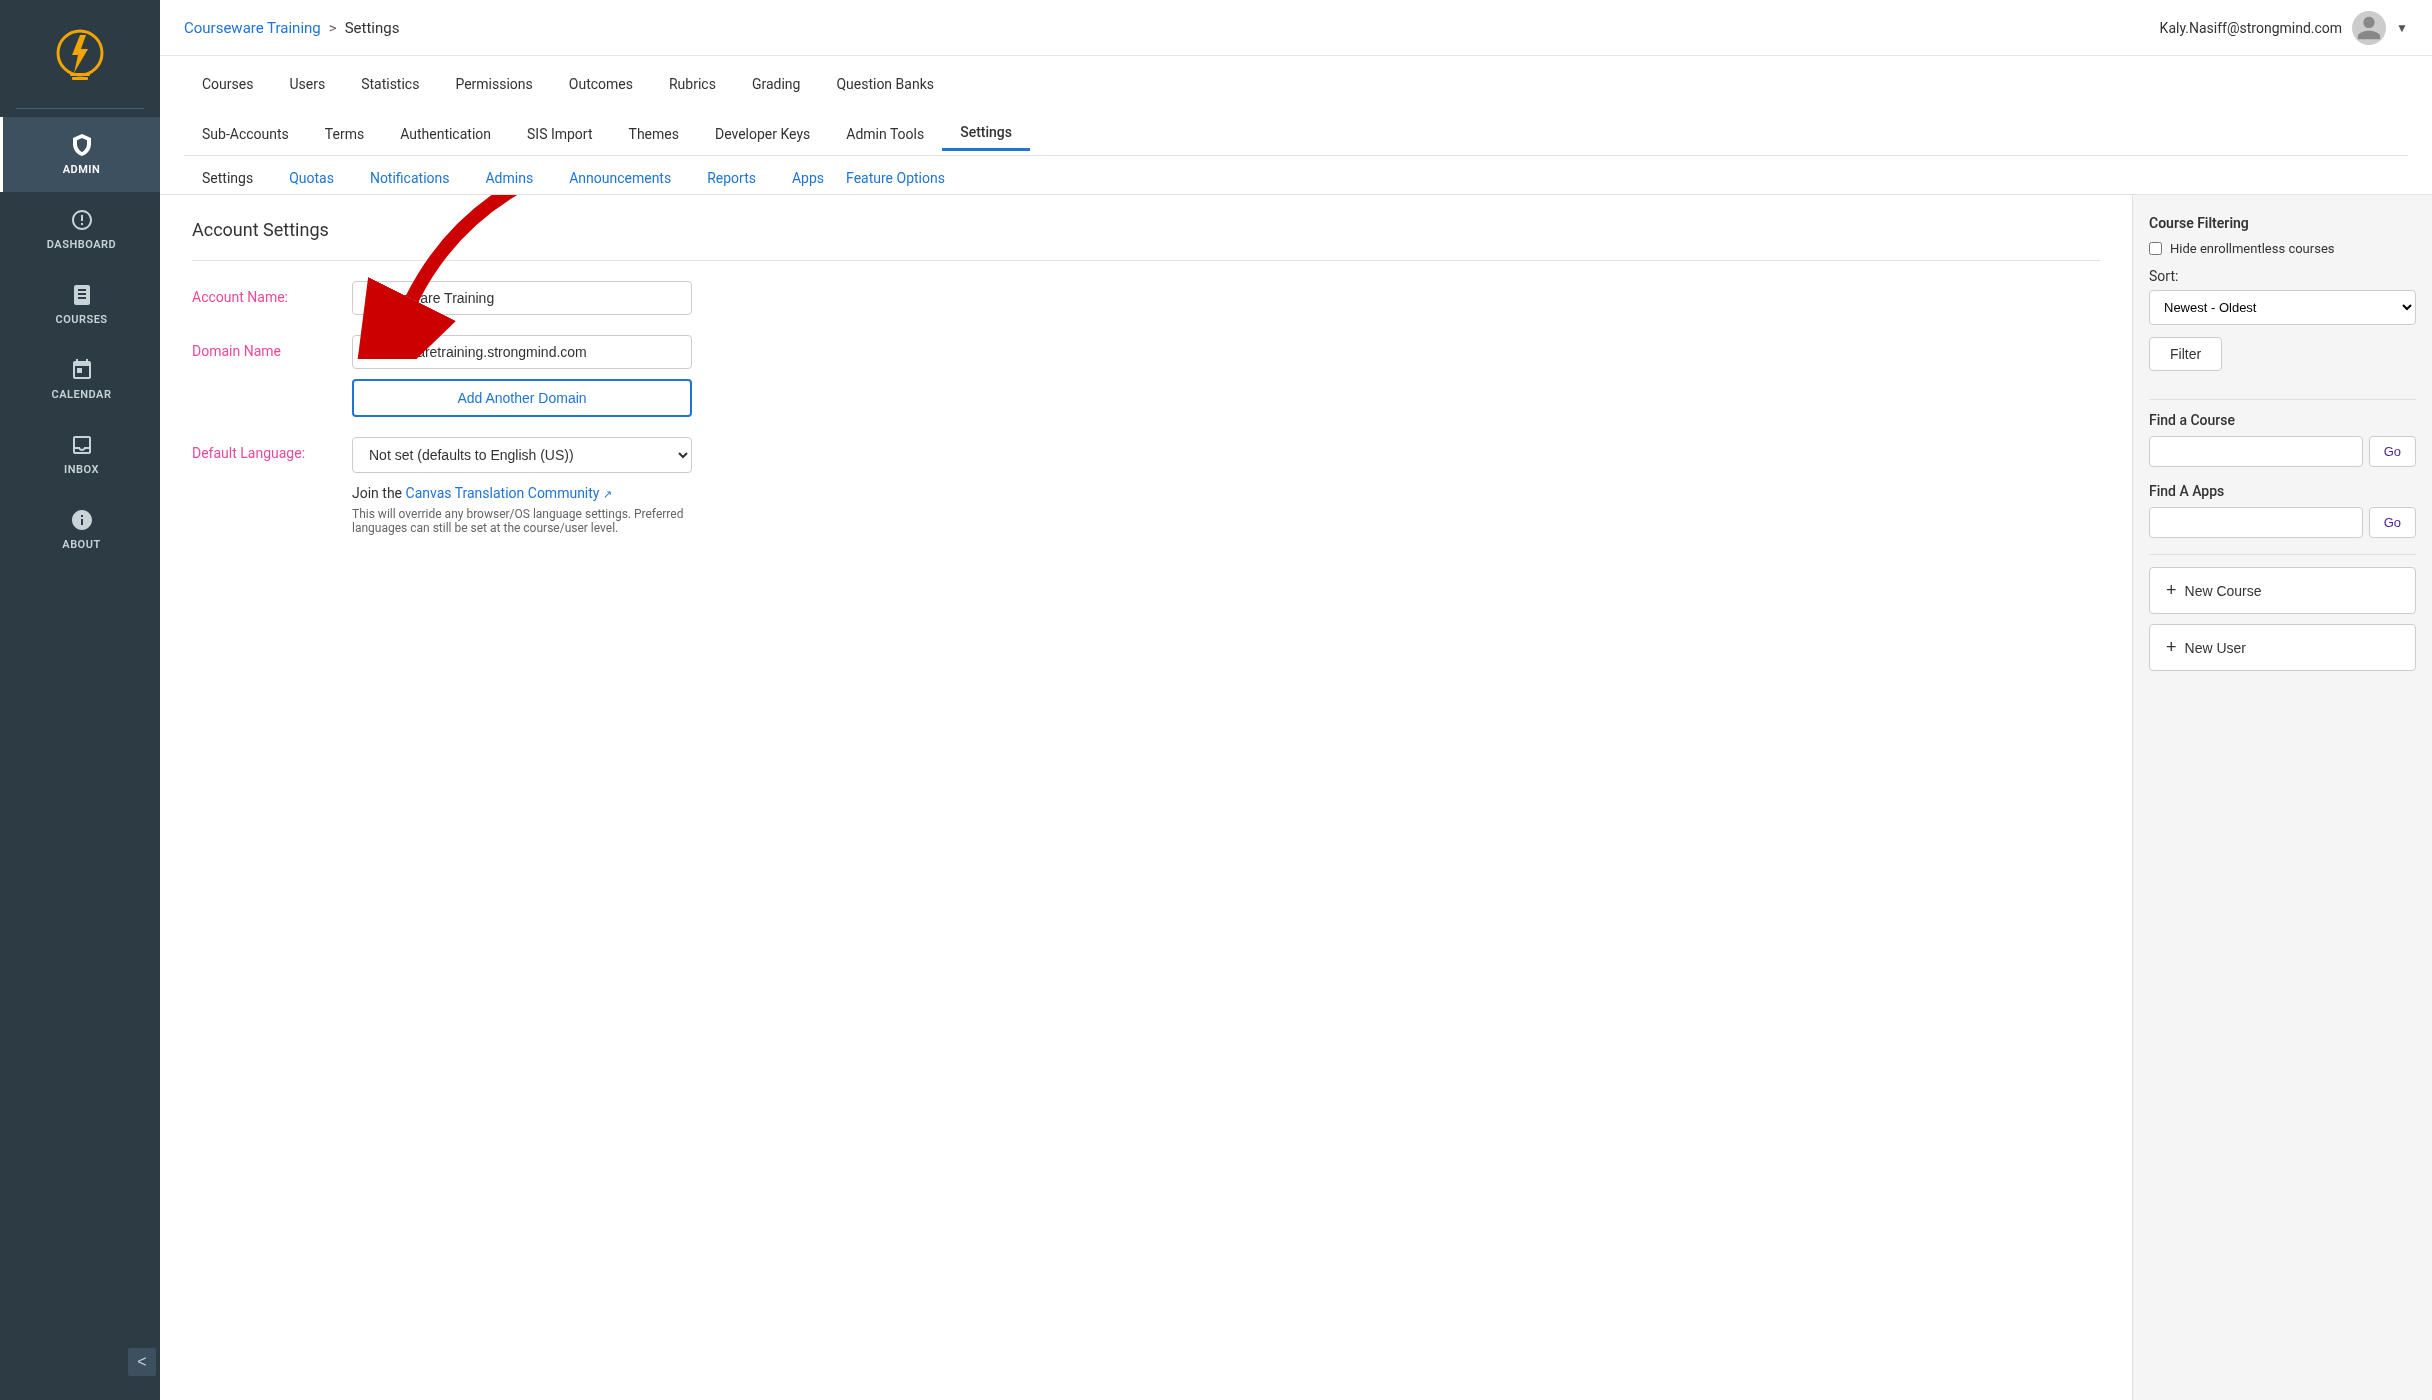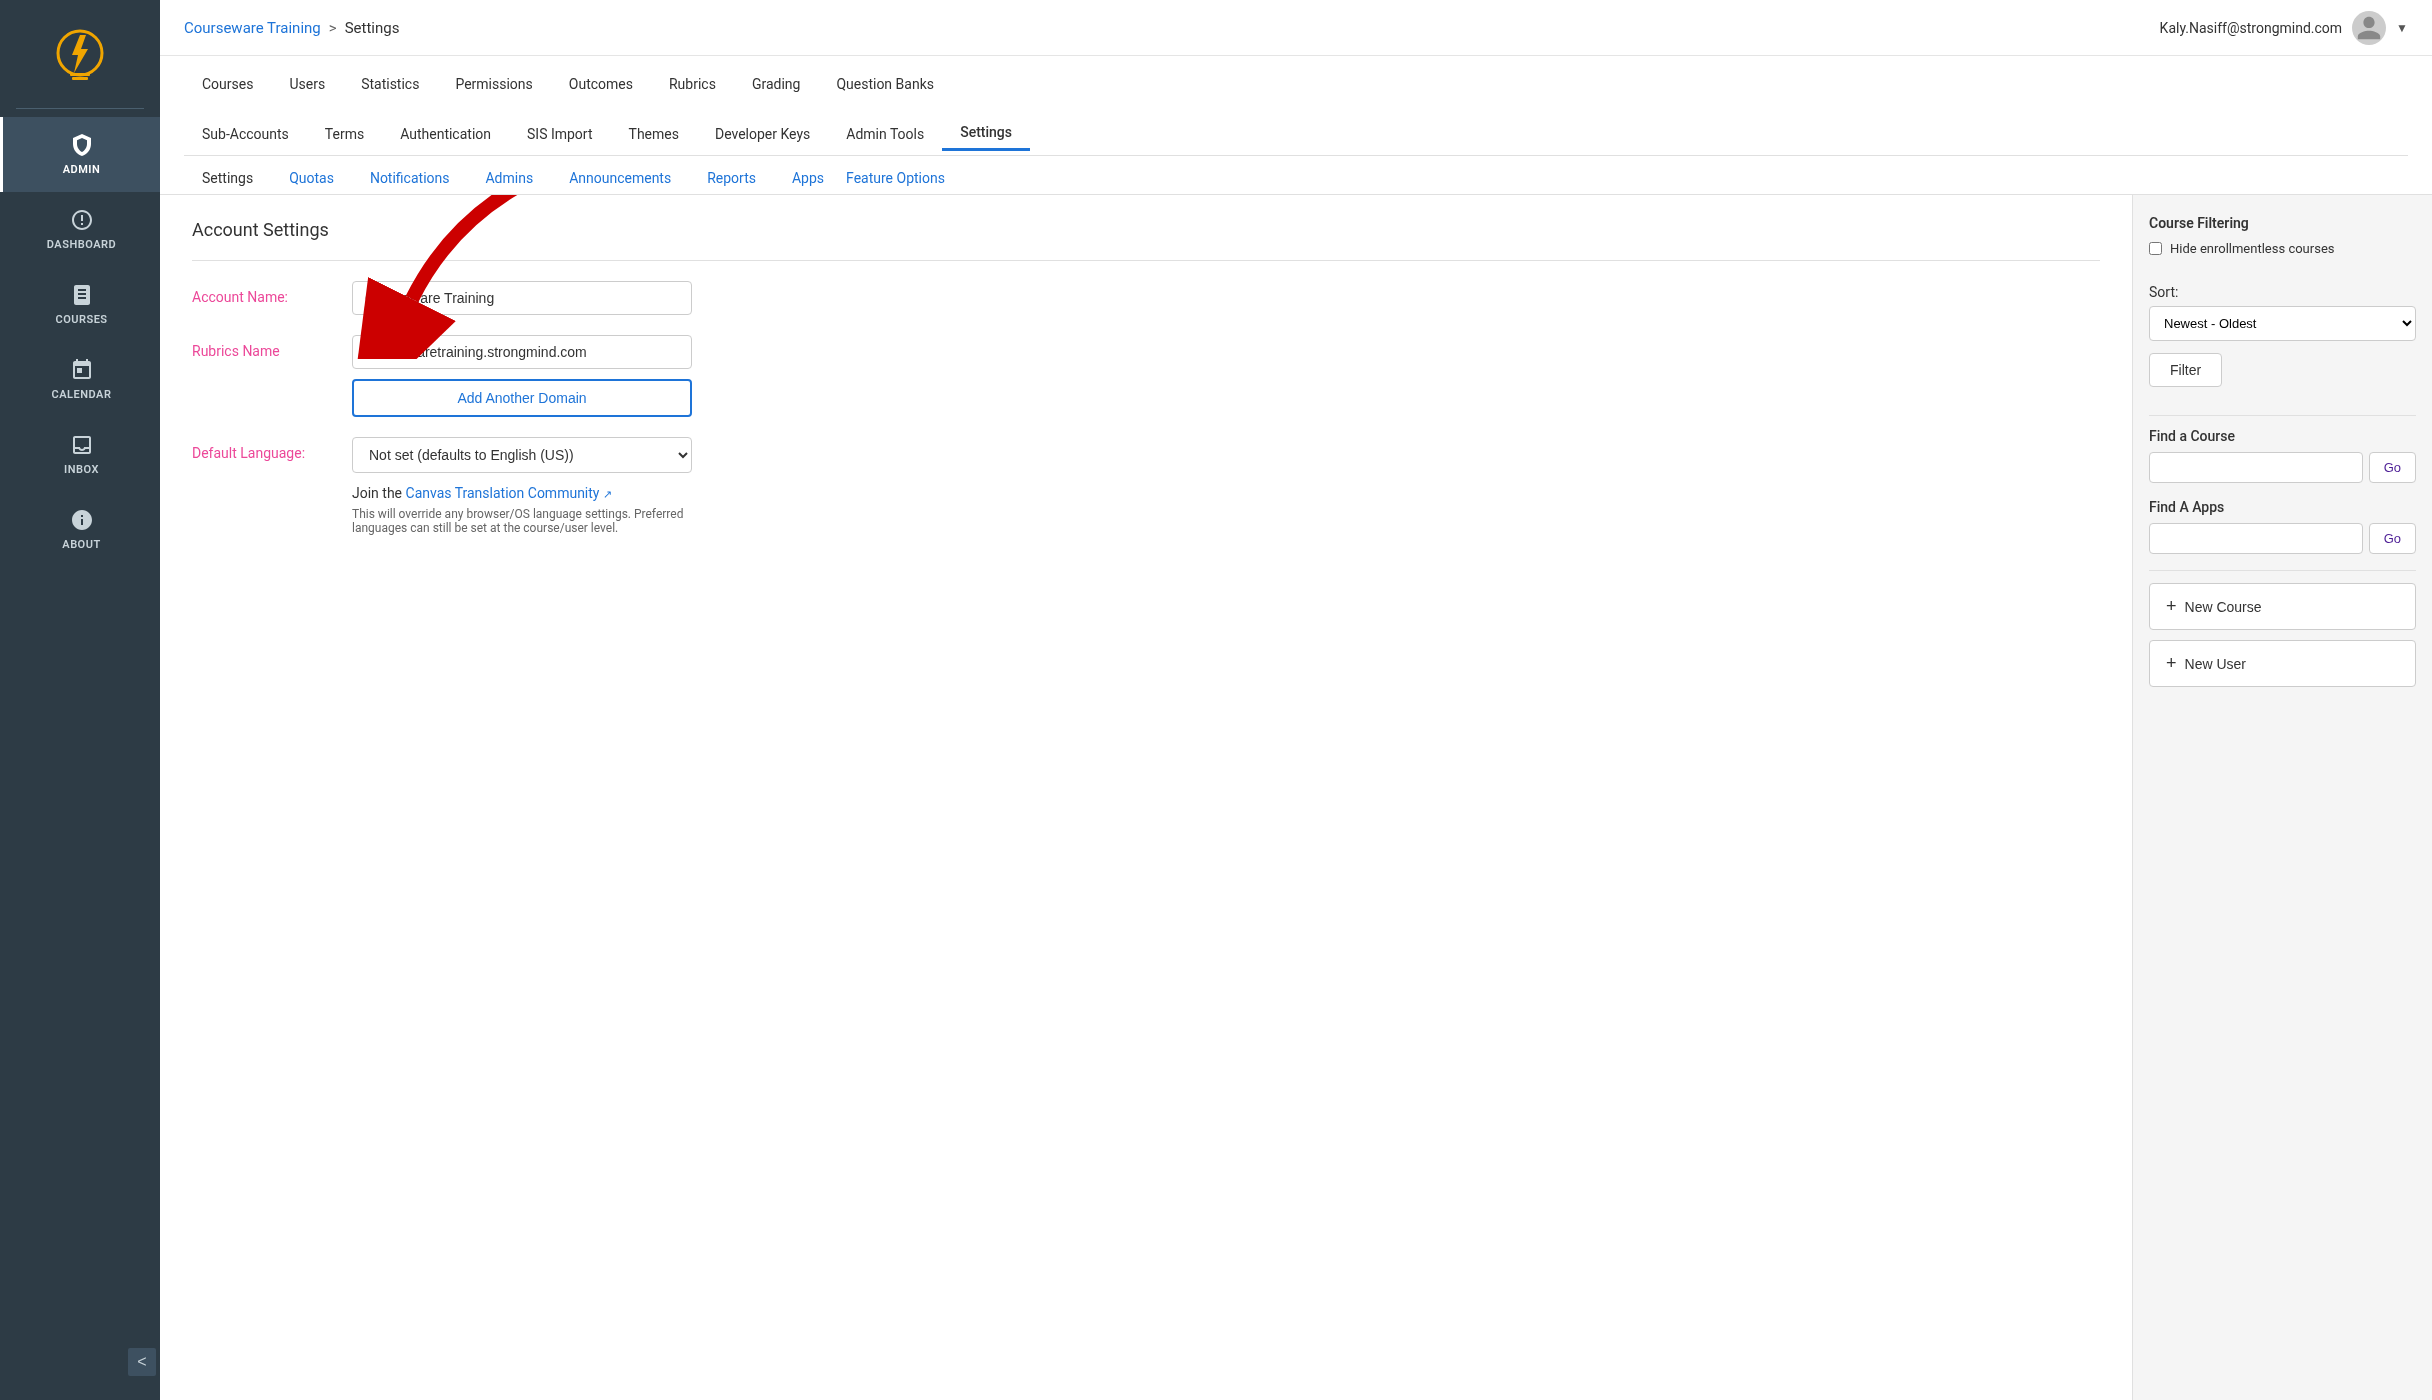--- a/index.html
+++ b/index.html
@@ -234,21 +234,21 @@
     }
     .rs-section-title {
       font-size: 14px;
       font-weight: 600;
       color: #333;
       margin-bottom: 10px;
     }
     .rs-checkbox-row {
       display: flex;
       gap: 8px;
-      margin-bottom: 28px;
+      margin-bottom: 12px;
       font-size: 13px;
       color: #333;
     }
     .rs-checkbox-row input[type="checkbox"] { cursor: pointer; }
     .rs-sort-label {
       font-size: 14px;
       color: #333;
       margin-bottom: 6px;
     }
     .rs-select {
@@ -449,21 +449,21 @@
       <h2 class="section-title">Account Settings</h2>
 
       <div class="form-row">
         <div class="form-label">Account Name:</div>
         <div class="form-field">
           <input type="text" class="form-input" value="Courseware Training" style="">
         </div>
       </div>
 
       <div class="form-row">
-        <div class="form-label">Rubrics Name</div>
+        <div class="form-label">Domain Name</div>
         <div class="form-field">
           <div class="domain-field-wrap">
             <input type="text" class="form-input" value="coursewaretraining.strongmind.com" style="">
             <button class="btn-outline">Add Another Domain</button>
           </div>
         </div>
       </div>
 
       <div class="form-row">
         <div class="form-label">Default Language:</div>

